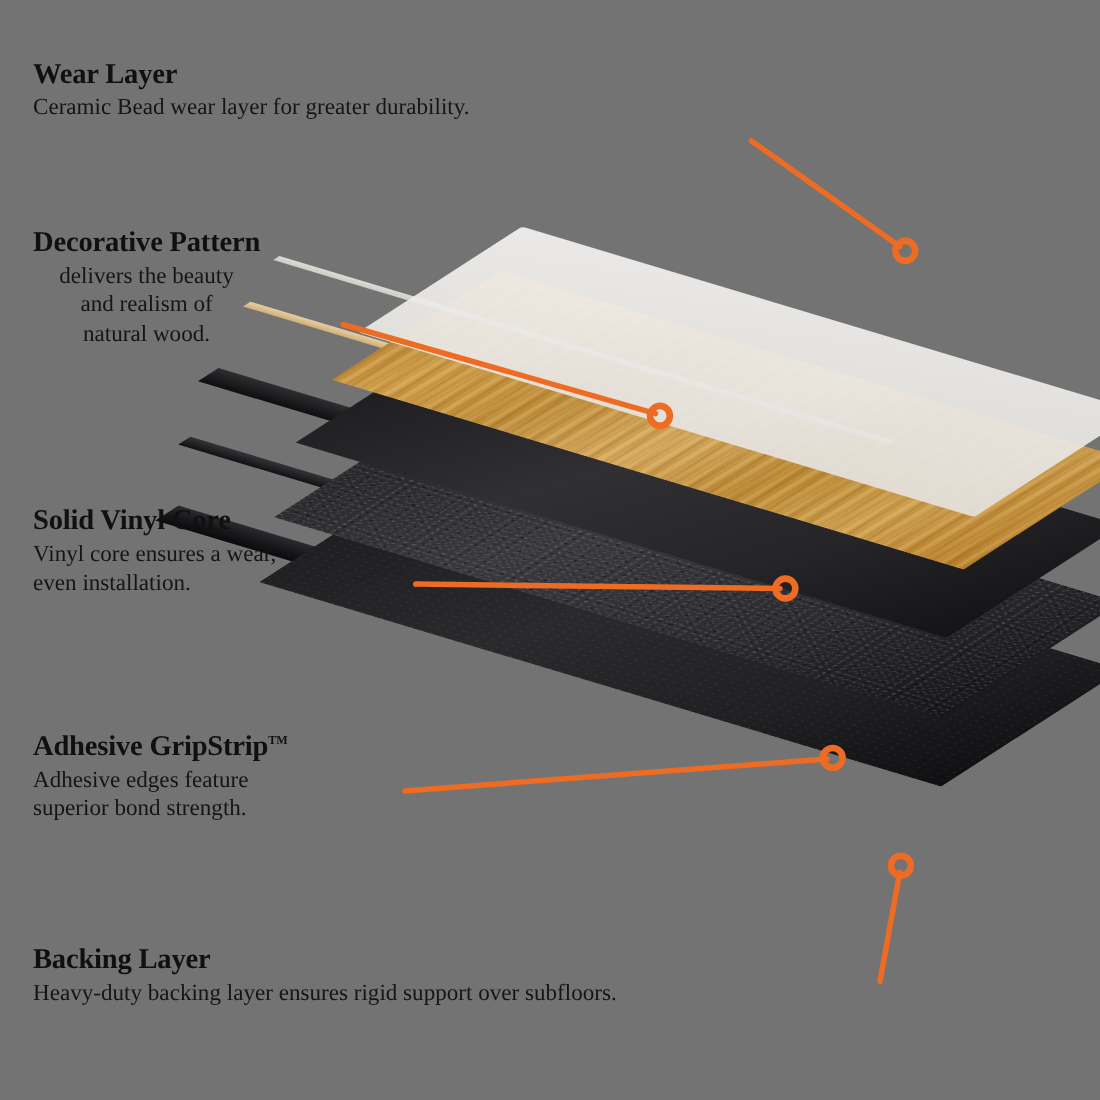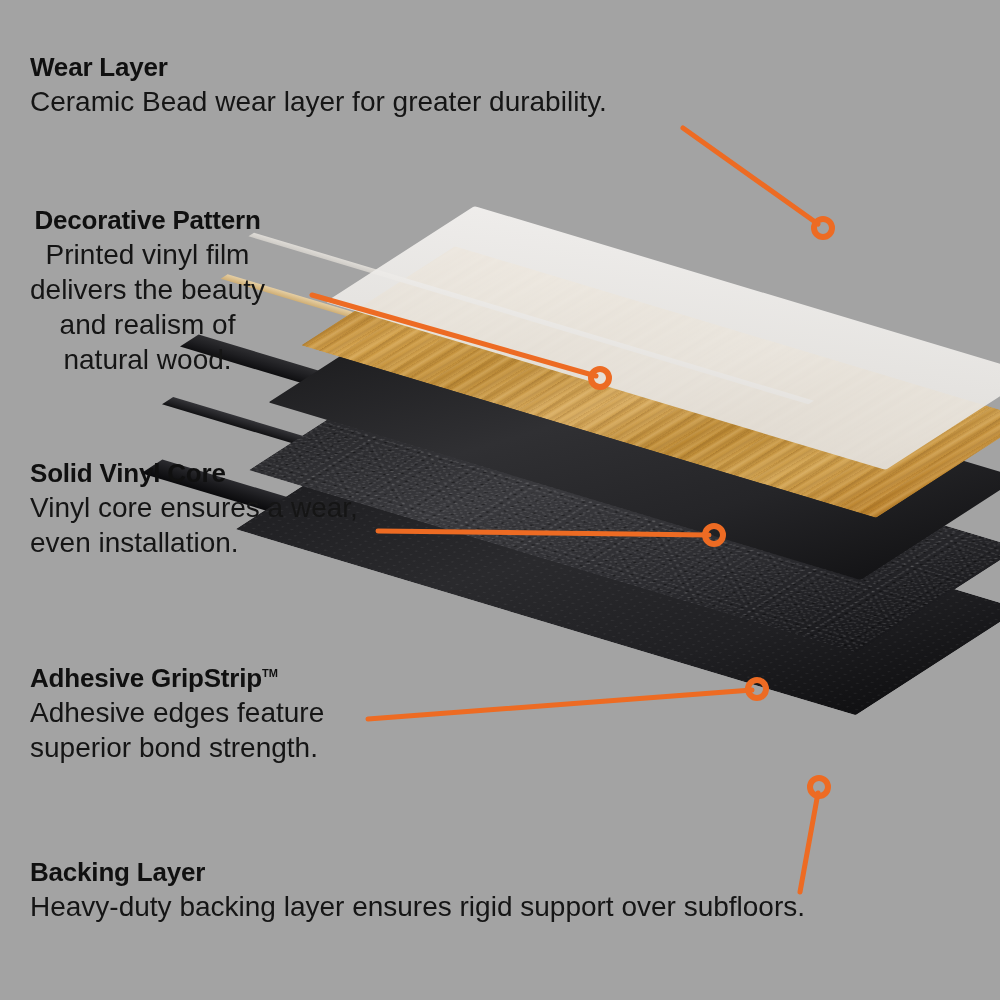--- a/index.html
+++ b/index.html
@@ -5,23 +5,23 @@
 <style>
   html, body {
     margin: 0;
     padding: 0;
     background: #ffffff;
   }
   #page {
     position: relative;
     width: 1000px;
     height: 1000px;
-    background: #a3a3a3;
+    background: #737373;
     overflow: hidden;
-    font-family: Liberation Sans, sans-serif;
+    font-family: Liberation Serif, serif;
     color: #1a1a1a;
   }
 
   
   .callout {
     position: absolute;
     left: 30px;
   }
   .callout-title {
     font-weight: bold;
@@ -33,21 +33,21 @@
     white-space: nowrap;
   }
   .callout-title .tm {
     font-size: 11px;
     font-weight: bold;
     vertical-align: super;
     line-height: 0;
     letter-spacing: 0;
   }
   .callout-body {
-    font-size: 28px;
+    font-size: 21px;
     line-height: 1.25;
     color: #151515;
     margin: 0;
     font-weight: 400;
   }
   .callout-body span { display: block; white-space: nowrap; }
 
   #c-wear      { top: 52px;  }
   #c-pattern   { top: 205px; text-align: center; }
   #c-core      { top: 458px; }
@@ -239,21 +239,20 @@
   <div class="callout" id="c-wear">
     <div class="callout-title">Wear Layer</div>
     <div class="callout-body">
       <span>Ceramic Bead wear layer for greater durability.</span>
     </div>
   </div>
 
   <div class="callout" id="c-pattern">
     <div class="callout-title">Decorative Pattern</div>
     <div class="callout-body">
-      <span>Printed vinyl film</span>
       <span>delivers the beauty</span>
       <span>and realism of</span>
       <span>natural wood.</span>
     </div>
   </div>
 
   <div class="callout" id="c-core">
     <div class="callout-title">Solid Vinyl Core</div>
     <div class="callout-body">
       <span>Vinyl core ensures a wear,</span>

